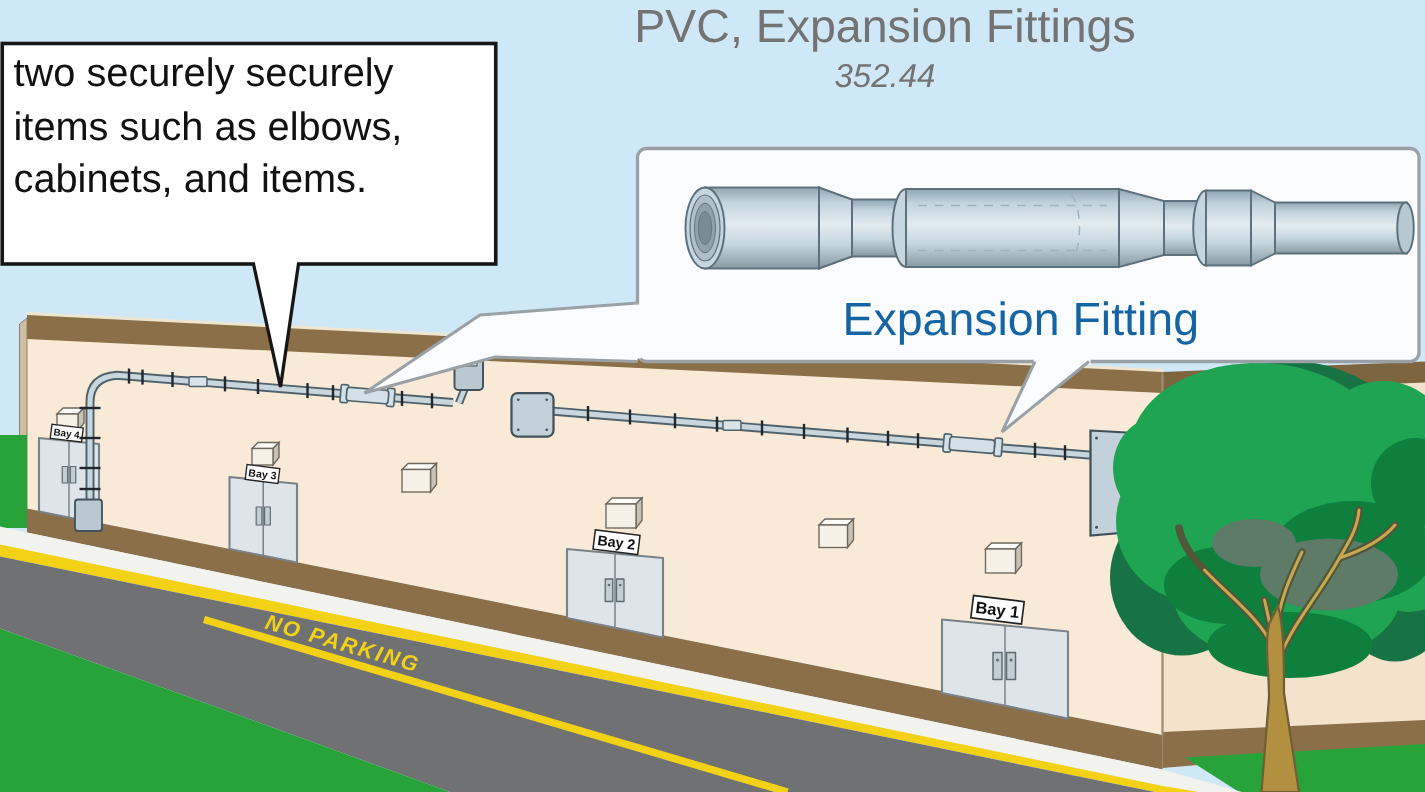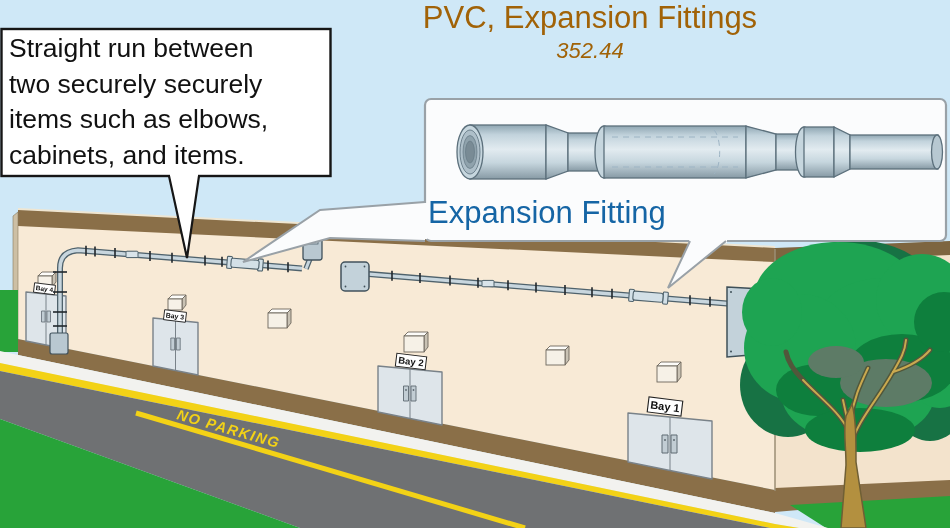--- a/index.html
+++ b/index.html
@@ -5,25 +5,25 @@
   html,body{margin:0;padding:0;}
   .stage{
     position:relative;
     width:950px;height:528px;
     overflow:hidden;
     background:#cfe8f7;
     font-family:"Liberation Sans", sans-serif;
   }
   .stage svg{position:absolute;left:0;top:0;}
   .overlay{position:absolute;pointer-events:none;}
-  .title-block{left:300px;top:1px;width:580px;text-align:center;color:#a16207;}
+  .title-block{left:300px;top:1px;width:580px;text-align:center;color:#737373;}
   .title-line1{font-size:31px;line-height:34px;}
   .title-line2{font-size:22px;line-height:32px;font-style:italic;}
   .callout-text{left:9px;top:31px;width:320px;color:#111;font-size:26.5px;line-height:35.5px;}
-  .inset-label{left:428px;top:195px;width:505px;text-align:left;color:#1565a5;font-size:31px;}
+  .inset-label{left:428px;top:195px;width:505px;text-align:center;color:#1565a5;font-size:31px;}
   .svgtext{font-family:"Liberation Sans", sans-serif;}
 </style>
 </head>
 <body>
 
 <div class="stage">
 <svg width="950" height="528" viewBox="0 0 950 528">
   <defs>
     <linearGradient id="cyl" x1="0" y1="0" x2="0" y2="1">
       <stop offset="0" stop-color="#8fa6b2"></stop>
@@ -294,20 +294,19 @@
     </g>
   </g>
 </svg>
 
 <div class="overlay title-block">
   <div class="title-line1">PVC, Expansion Fittings</div>
   <div class="title-line2">352.44</div>
 </div>
 
 <div class="overlay callout-text">
-  <div>Straight run between</div>
   <div>two securely securely</div>
   <div>items such as elbows,</div>
   <div>cabinets, and items.</div>
 </div>
 
 <div class="overlay inset-label">Expansion Fitting</div>
 </div>
 
 </body></html>

